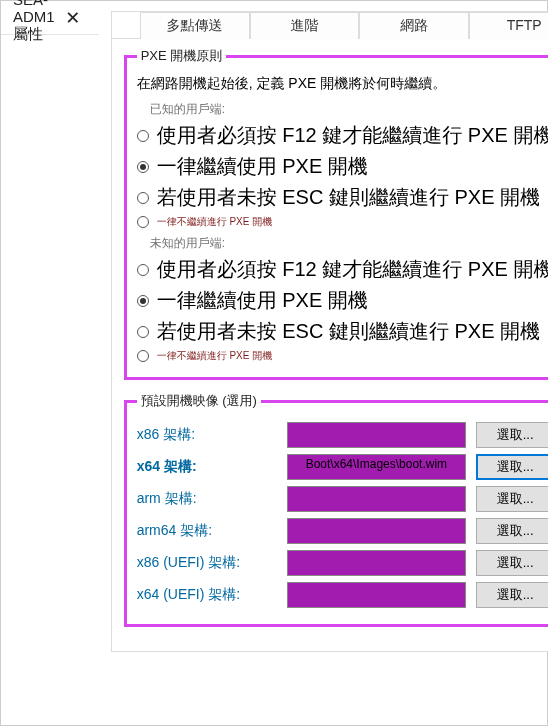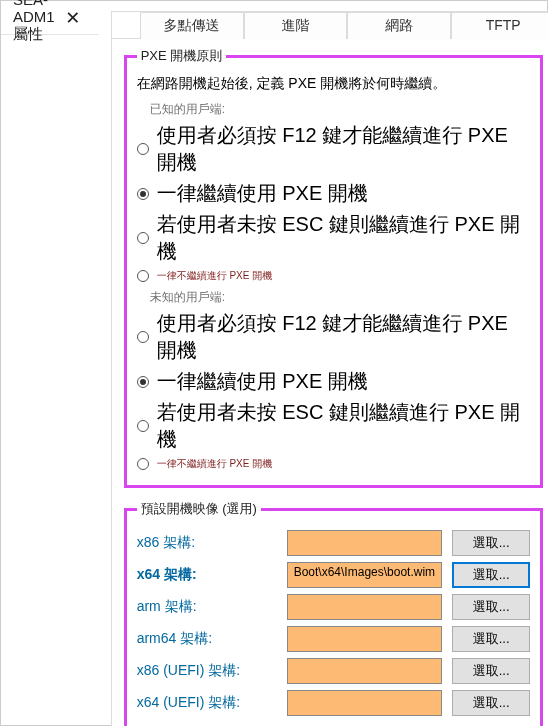--- a/index.html
+++ b/index.html
@@ -78,22 +78,22 @@
     flex-shrink: 0;
   }
   .radio.checked::after {
     content: ""; width: 6px; height: 6px; background: #333; border-radius: 50%;
   }
   .radio-label { font-size: 20px; }
   .radio-label.small { font-size: 10px; color: #7f1d1d; }
   .img-row { display: flex; align-items: center; margin: 6px 0; }
   .img-label { width: 150px; font-size: 14px; color: #0369a1; }
   .img-input {
-    flex: 1; height: 26px; border: 1px solid #888; background: #fdba74;
-    padding: 2px 6px; font-size: 12px; overflow:hidden; white-space:nowrap;
+    flex: 1; height: 26px; border: 1px solid #888; background: #a21caf;
+    padding: 2px 18px; font-size: 12px; overflow:hidden; white-space:nowrap;
   }
   .browse-btn {
     width: 78px; height: 26px; margin-left: 10px;
     border: 1px solid #adadad; background: #e1e1e1;
     font-size: 13px; text-align:center; line-height:24px; cursor:default;
   }
   .browse-btn.focus { border: 2px solid #0078d7; line-height:22px; }
   .bottom-bar {
     height: 48px; display:flex; justify-content:flex-end; align-items:center;
     gap: 14px; padding: 0 0;

